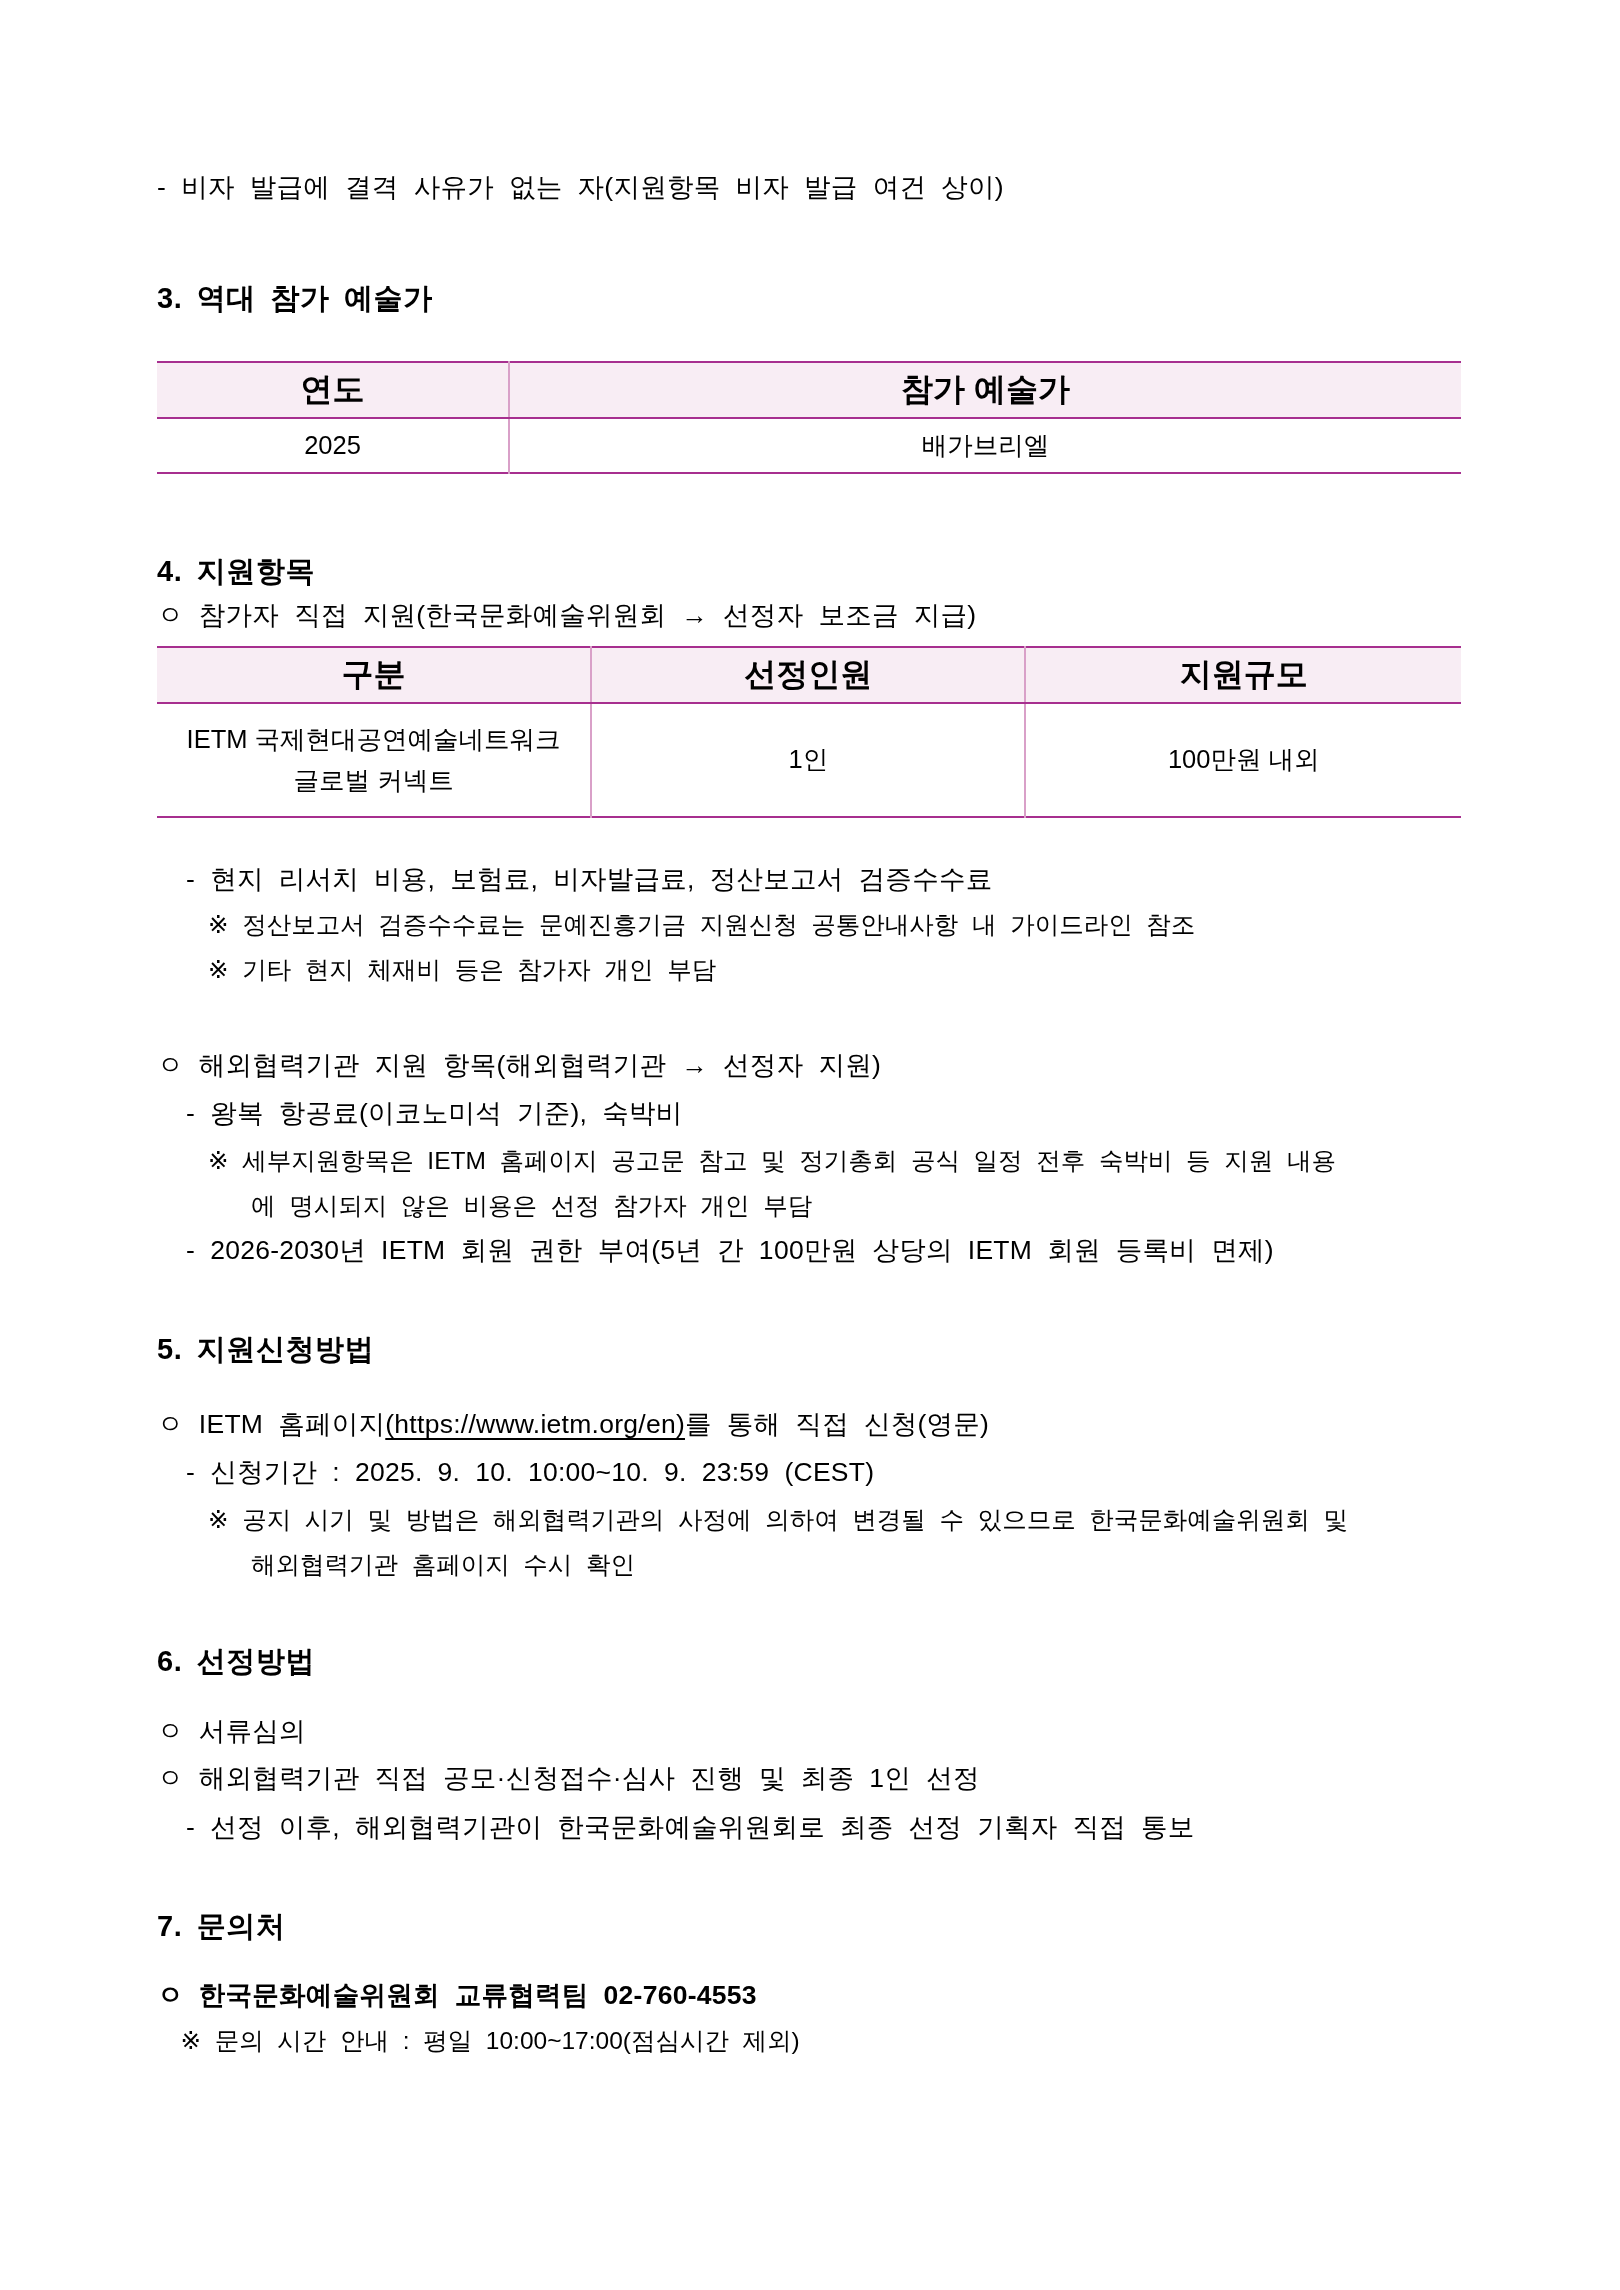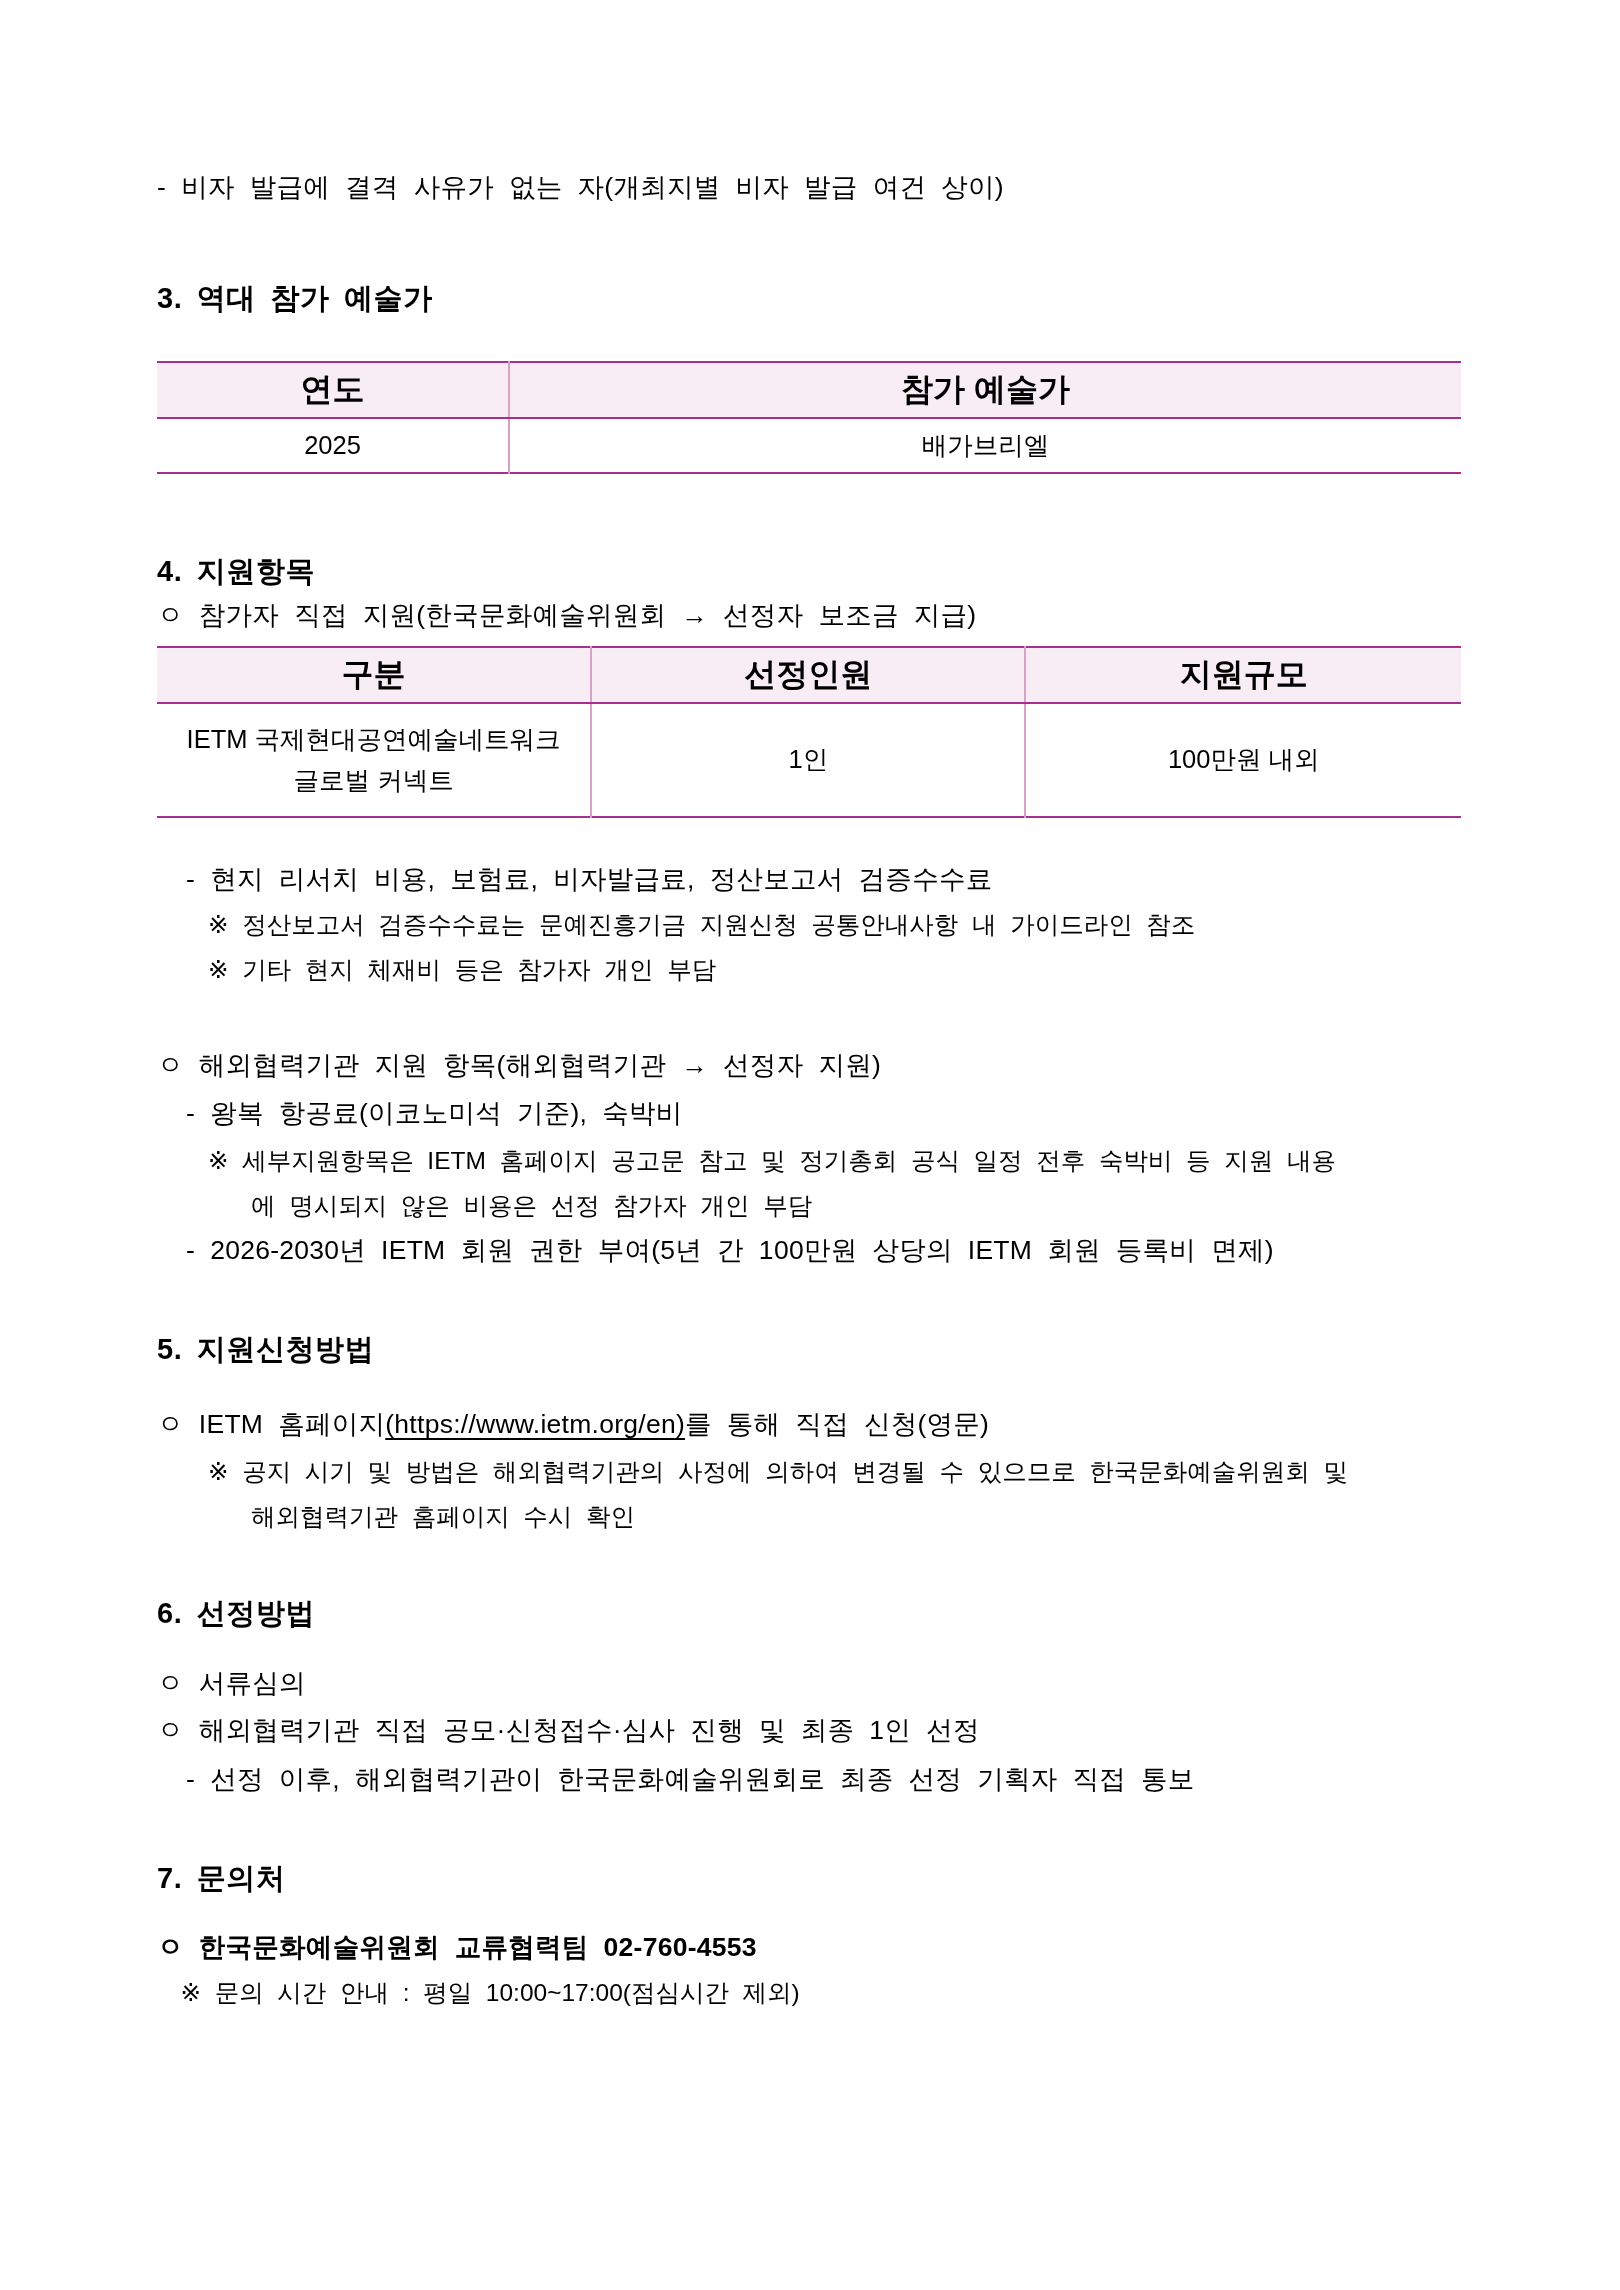--- a/index.html
+++ b/index.html
@@ -69,21 +69,21 @@
   }
   .t1 td { height: 51px; }
   .t2 td { height: 114px; }
   .link-underline { text-decoration: underline; text-underline-offset: 4.9px; color: #000000; cursor: pointer; }
 </style>
 </head>
 <body>
 
 <div class="page">
 
-  <div class="line">- 비자 발급에 결격 사유가 없는 자(개최지별 비자 발급 여건 상이)</div>
+  <div class="line">- 비자 발급에 결격 사유가 없는 자(지원항목 비자 발급 여건 상이)</div>
 
   <div class="heading" style="margin-top:67px;">3. 역대 참가 예술가</div>
 
   <table class="doc-table t1" style="margin-top:41px;">
     <colgroup>
         <col style="width:27%">
         <col style="width:73%">
       </colgroup>
     <thead>
       <tr>
@@ -136,20 +136,21 @@
   <div class="line dash" style="margin-top:3.9px;">- 왕복 항공료(이코노미석 기준), 숙박비</div>
   <div class="note" style="margin-top:2px;">※ 세부지원항목은 IETM 홈페이지 공고문 참고 및 정기총회 공식 일정 전후 숙박비 등 지원 내용</div>
   <div class="note note-cont">에 명시되지 않은 비용은 선정 참가자 개인 부담</div>
   <div class="line dash">- 2026-2030년 IETM 회원 권한 부여(5년 간 100만원 상당의 IETM 회원 등록비 면제)</div>
 
   <div class="heading" style="margin-top:55px;">5. 지원신청방법</div>
 
   <div class="line" style="margin-top:31px;">
     <span>ㅇ IETM 홈페이지</span><span class="link-underline">(https://www.ietm.org/en)</span><span>를 통해 직접 신청(영문)</span>
   </div>
+  <div class="line dash" style="margin-top:2.9px;">- 신청기간 : 2025. 9. 10. 10:00~10. 9. 23:59 (CEST)</div>
   <div class="note" style="margin-top:2px;">※ 공지 시기 및 방법은 해외협력기관의 사정에 의하여 변경될 수 있으므로 한국문화예술위원회 및</div>
   <div class="note note-cont">해외협력기관 홈페이지 수시 확인</div>
 
   <div class="heading" style="margin-top:53px;">6. 선정방법</div>
   <div class="line" style="margin-top:25.5px;">ㅇ 서류심의</div>
   <div class="line" style="margin-top:2px;">ㅇ 해외협력기관 직접 공모·신청접수·심사 진행 및 최종 1인 선정</div>
   <div class="line dash" style="margin-top:3.9px;">- 선정 이후, 해외협력기관이 한국문화예술위원회로 최종 선정 기획자 직접 통보</div>
 
   <div class="heading" style="margin-top:55px;">7. 문의처</div>
   <div class="line" style="margin-top:25.5px;font-weight:bold;">ㅇ 한국문화예술위원회 교류협력팀 02-760-4553</div>

